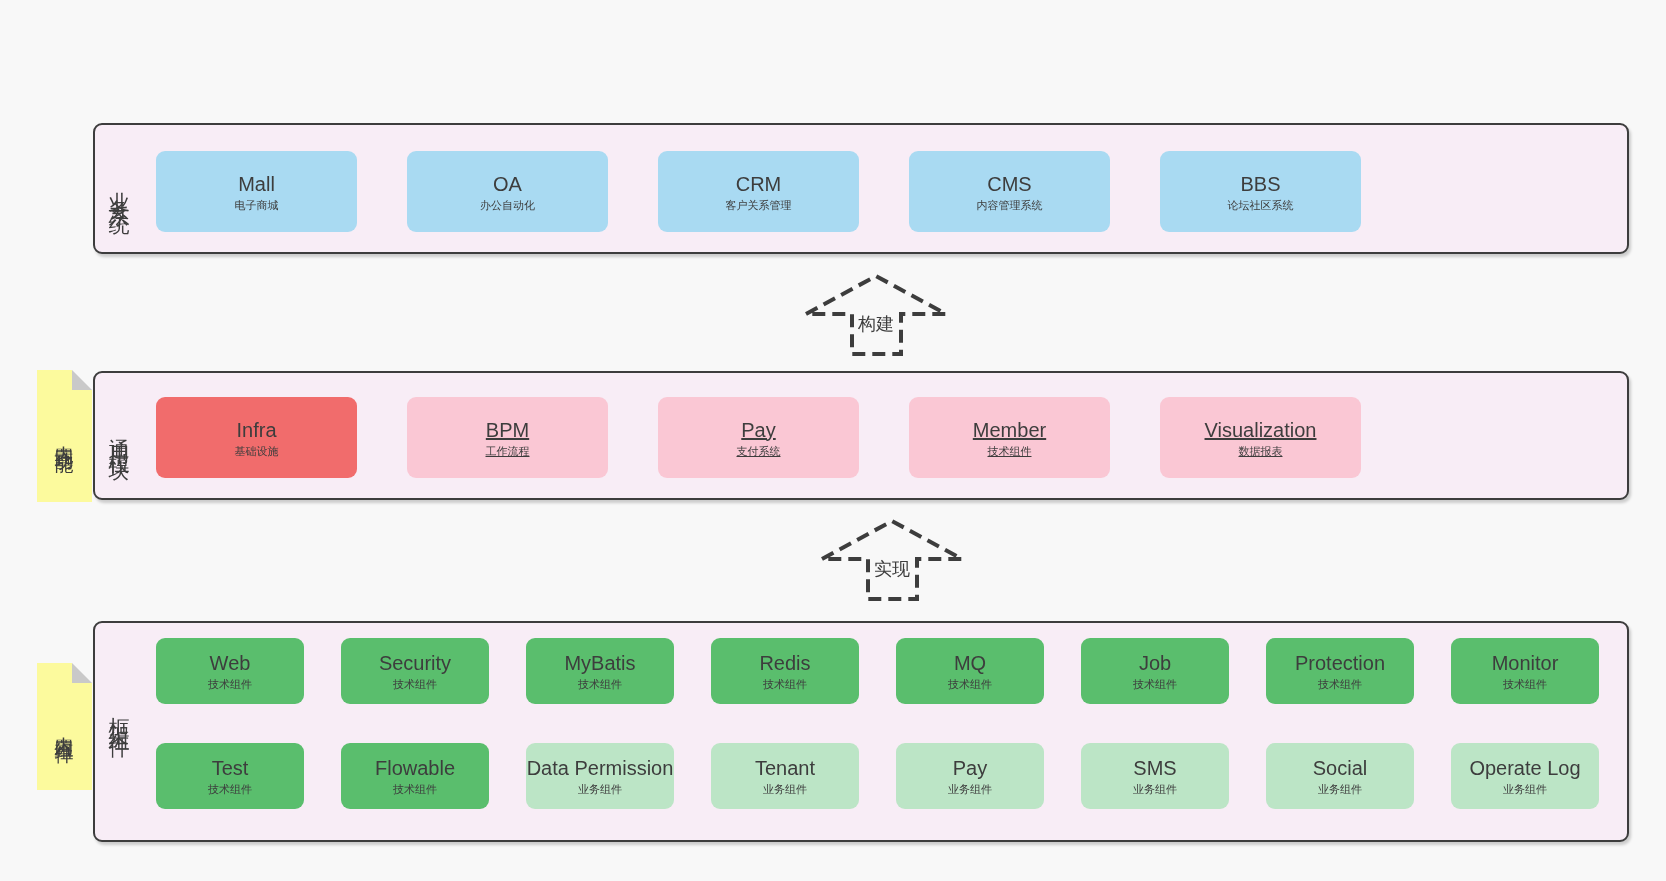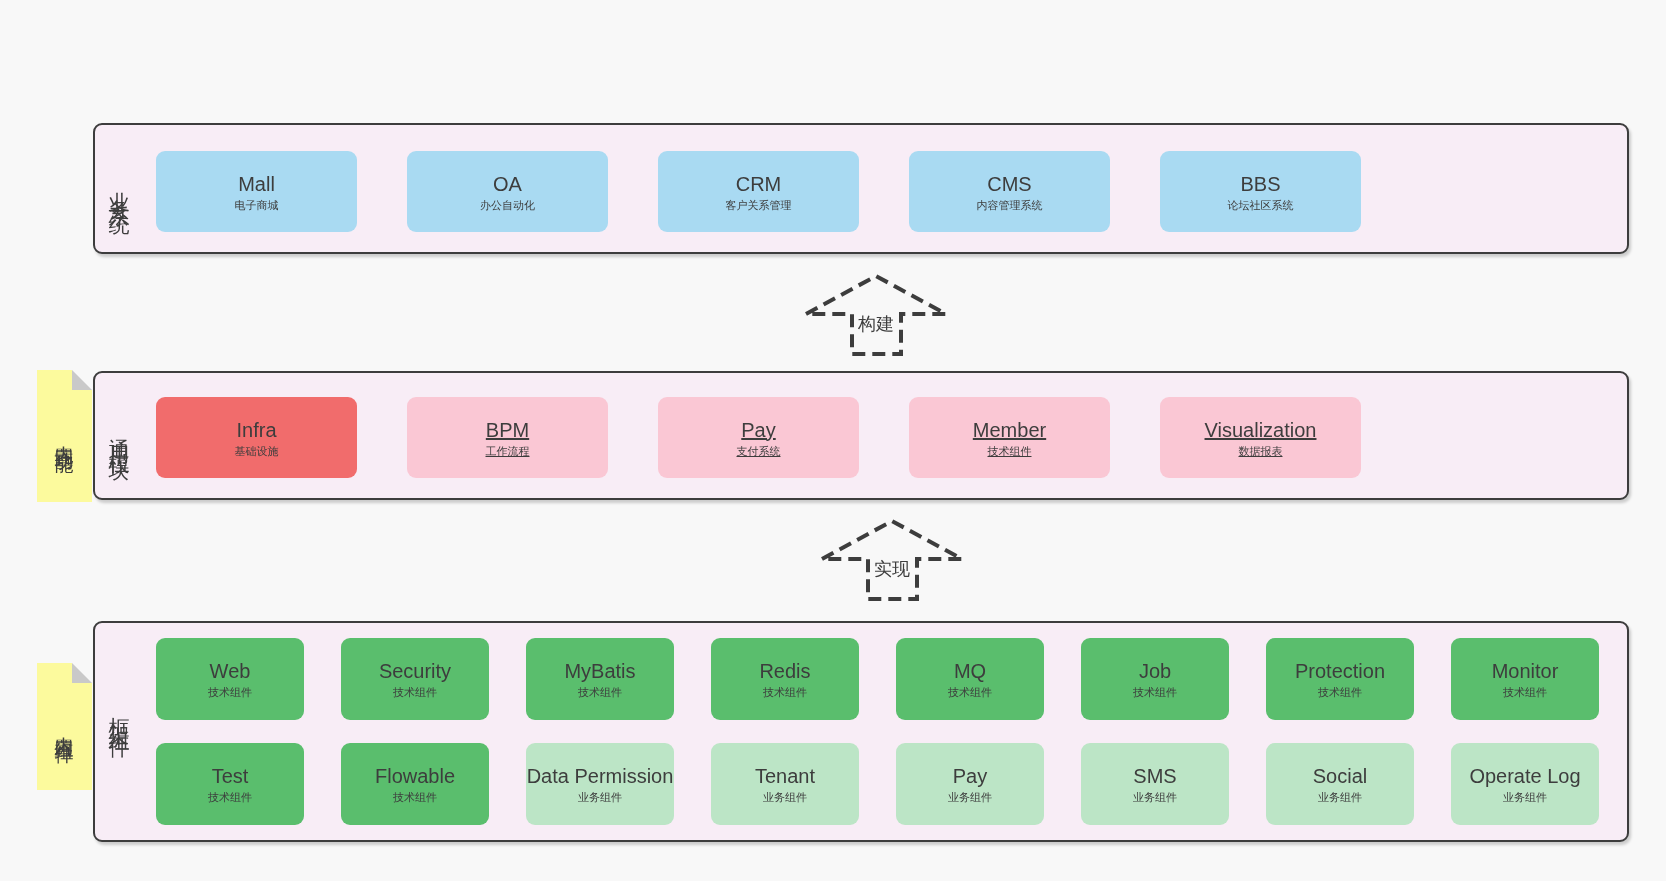--- a/index.html
+++ b/index.html
@@ -21,21 +21,21 @@
   .boxes{position:absolute;display:flex;}
   .row-wide{left:61px;gap:50px;}
   #panel-business .row-wide{top:26px;}
   #panel-modules .row-wide{top:24px;}
   .row-narrow{left:61px;gap:37px;}
   .row-narrow.r1{top:15px;}
   .row-narrow.r2{top:120px;}
 
   .box{width:201px;height:81px;border-radius:9px;display:flex;flex-direction:column;
        align-items:center;justify-content:center;text-align:center;line-height:1.35;}
-  .box.small{width:148px;height:82px;}
+  .box.small{width:148px;height:66px;}
   .box .title{font-size:20px;}
   .box .sub{font-size:11px;}
   .v-blue{background:var(--blue,#a9daf2);}
   .v-red{background:var(--red,#f16c6c);}
   .v-pink{background:var(--pink,#fac7d4);text-decoration:underline;}
   .v-green{background:var(--green,#5abe6d);}
   .v-light_green{background:var(--light_green,#bce5c6);}
 
   .sticky{position:absolute;left:37px;width:55px;background:var(--sticky_yellow,#fcfa9d);
           display:flex;align-items:center;justify-content:center;}

